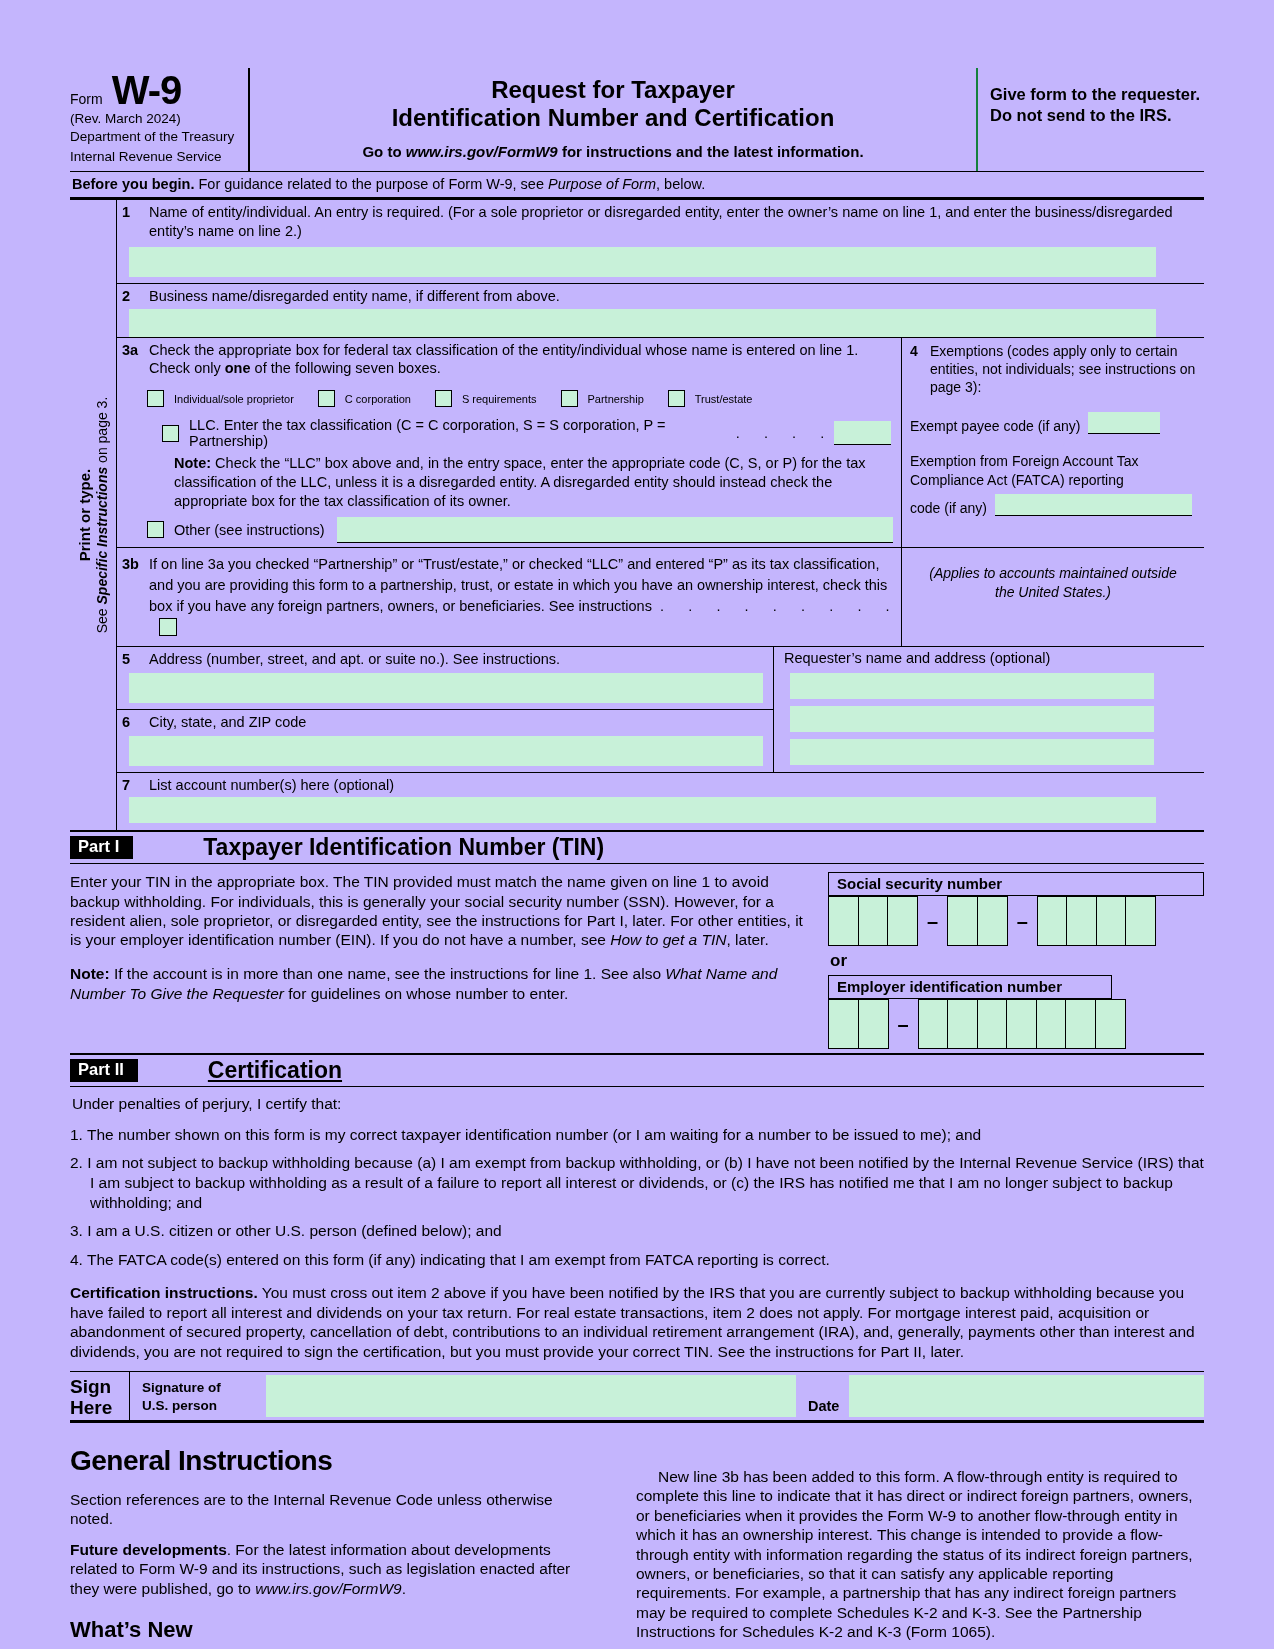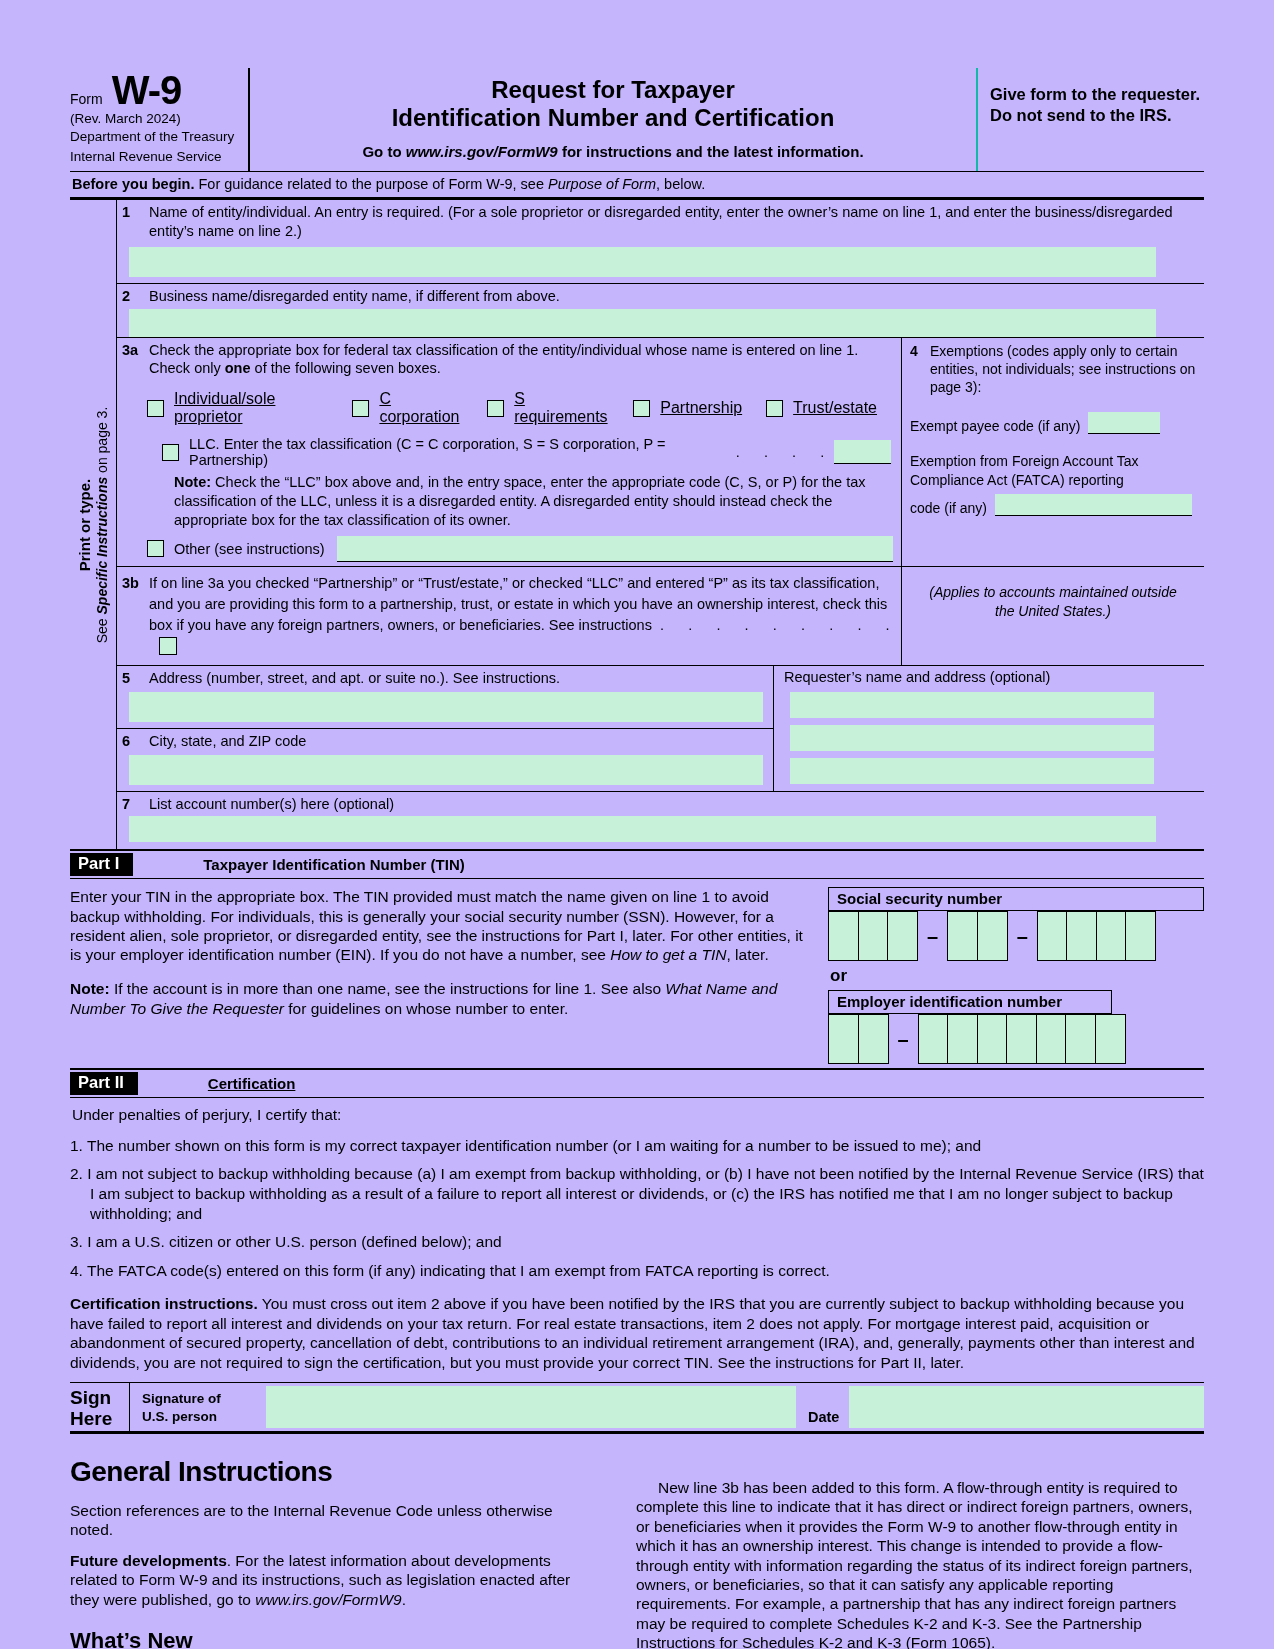--- a/index.html
+++ b/index.html
@@ -18,21 +18,21 @@
   .header { display:flex; align-items:stretch; border-bottom:1.5px solid #000; }
   .h-left { width:180px; flex:none; border-right:2px solid #000; padding:4px 6px 6px 0; }
   .form-id { display:flex; align-items:baseline; gap:9px; }
   .form-word { font-size:14px; }
   .form-number { font-size:40px; font-weight:bold; letter-spacing:-1px; line-height:0.9; }
   .rev { font-size:13.5px; margin-top:3px; }
   .dept { font-size:13.5px; line-height:1.3; margin-top:2px; }
   .h-center { flex:1; text-align:center; padding:8px 12px 6px; }
   .title-line { font-weight:bold; font-size:24px; line-height:1.18; }
   .goto { font-weight:bold; font-size:15px; margin-top:10px; }
-  .h-right { width:228px; flex:none; border-left:2px solid #14b8a6; padding:16px 4px 0 12px;
+  .h-right { width:228px; flex:none; border-left:2px solid #15803d; padding:16px 4px 0 12px;
              font-weight:bold; font-size:16.5px; line-height:1.28; }
 
   
   .before-row { font-size:14.5px; padding:4px 0 5px 2px; border-bottom:3px solid #000; }
 
   
   .form-body { display:flex; border-bottom:2px solid #000; }
   .side-strip { width:47px; flex:none; border-right:1.5px solid #000; position:relative; }
   .rot { position:absolute; top:50%; left:50%; transform:translate(-50%,-50%) rotate(-90deg);
          text-align:center; white-space:nowrap; }
@@ -50,21 +50,21 @@
   .row2 { border-bottom:1.5px solid #000; }
   .row2 .gfield { height:28px; margin:3px 48px 0 12px; }
 
   .split3 { display:grid; grid-template-columns:1fr 302px; border-bottom:1.5px solid #000; }
   .cell-3a { grid-column:1; border-right:1.5px solid #000; border-bottom:1.5px solid #000; padding-bottom:4px; }
   .cell-4top { grid-column:2; border-bottom:1.5px solid #000; padding:4px 8px 6px 8px; font-size:14px; }
   .cell-3b { grid-column:1; border-right:1.5px solid #000; padding:4px 0 8px 0; }
   .cell-4bot { grid-column:2; font-style:italic; font-size:14px; text-align:center; padding:16px 18px; line-height:1.35; }
 
   .cb { width:17px; height:17px; background:var(--green); border:1px solid #000; flex:none; }
-  .cb-row { display:flex; align-items:center; margin:12px 0 2px 30px; font-size:16px;text-decoration:underline; }
+  .cb-row { display:flex; align-items:center; margin:12px 0 2px 30px; font-size:11px; }
   .opt { display:flex; align-items:center; margin-right:24px; }
   .opt .cb { margin-right:10px; }
   .llc-row { display:flex; align-items:center; margin:10px 10px 0 30px; font-size:14.5px;padding-left:15px; }
   .llc-row .cb { margin-right:10px; }
   .llc-entry { width:58px; height:24px; background:var(--green); border-bottom:1.5px solid #000; margin-left:10px; }
   .note3a { margin:5px 14px 0 57px; font-size:14.5px; line-height:1.3; }
   .other-row { display:flex; align-items:center; margin:6px 8px 0 30px; font-size:14.5px;justify-content:space-between; }
   .other-row .cb { margin-right:10px; }
   .other-field { flex:1; height:26px; margin-left:12px; border-bottom:1px solid #000; }
 
@@ -88,21 +88,21 @@
   .cell-6 .gfield { height:30px; margin:4px 10px 6px 12px; }
   .cell-req { grid-column:2; grid-row:1 / span 2; padding:3px 8px 6px 10px; font-size:14.5px; }
   .req-bar { height:26px; background:var(--green); margin:7px 42px 0 6px; }
 
   .row7 .gfield { height:26px; margin:3px 48px 7px 12px; }
 
   
   .part-header { display:flex; align-items:center; border-bottom:1px solid #000; padding:2px 0;gap:36px; }
   .part-header.p2 { border-top:2px solid #000; margin-top:4px;text-decoration:underline; }
   .part-badge { background:#000; color:#fff; font-weight:bold; font-size:16.5px; padding:1px 14px 3px 8px; }
-  .part-title { font-weight:bold; font-size:15px; margin-left:34px; }
+  .part-title { font-weight:bold; font-size:23px; margin-left:34px; }
 
   
   .p1-content { display:flex; padding-top:8px; }
   .p1-left { width:742px; flex:none; font-size:15.5px; line-height:1.24; }
   .p1-left p { margin:0 0 15px; }
   .p1-right { flex:1; padding-left:16px; }
   .tin-label { border:1.5px solid #000; font-weight:bold; font-size:15px; padding:2px 8px 3px; }
   .tin-label.ein { width:284px; }
   .cells-row { display:flex; align-items:center; }
   .cellgroup { display:flex; }

